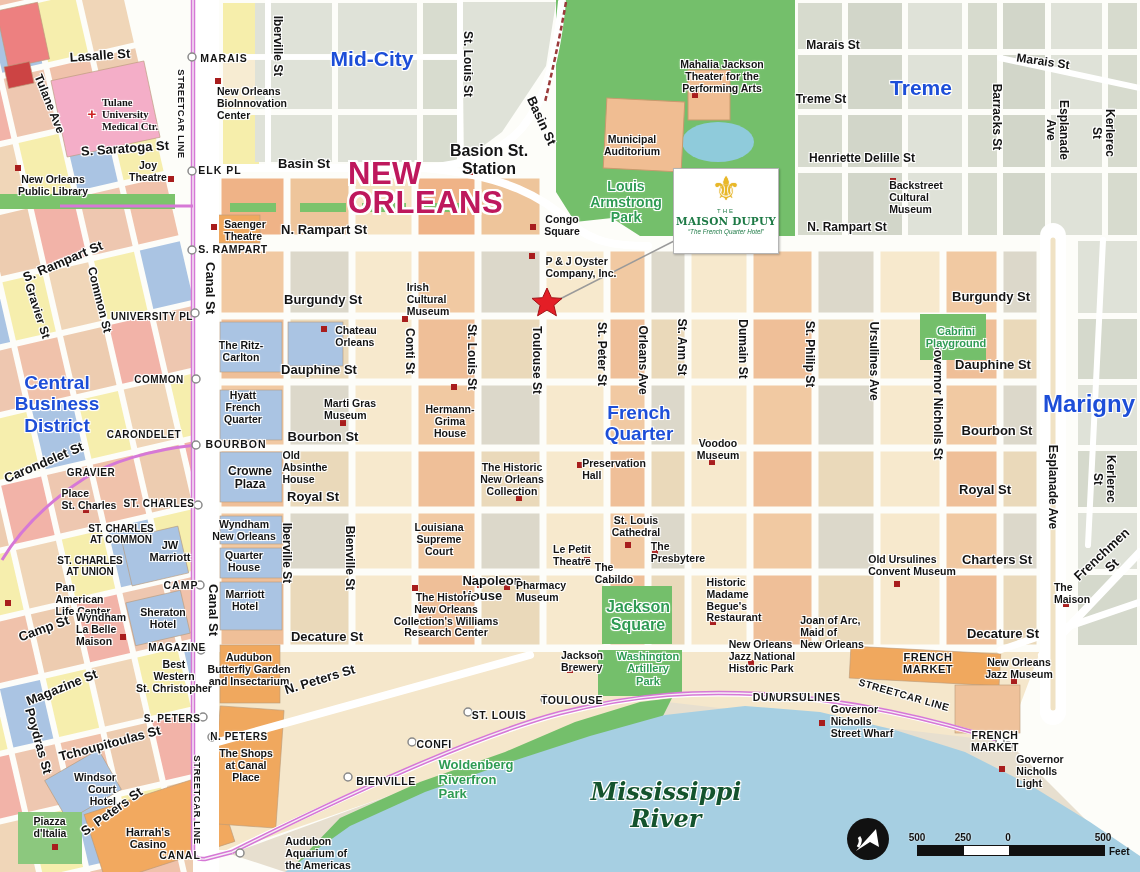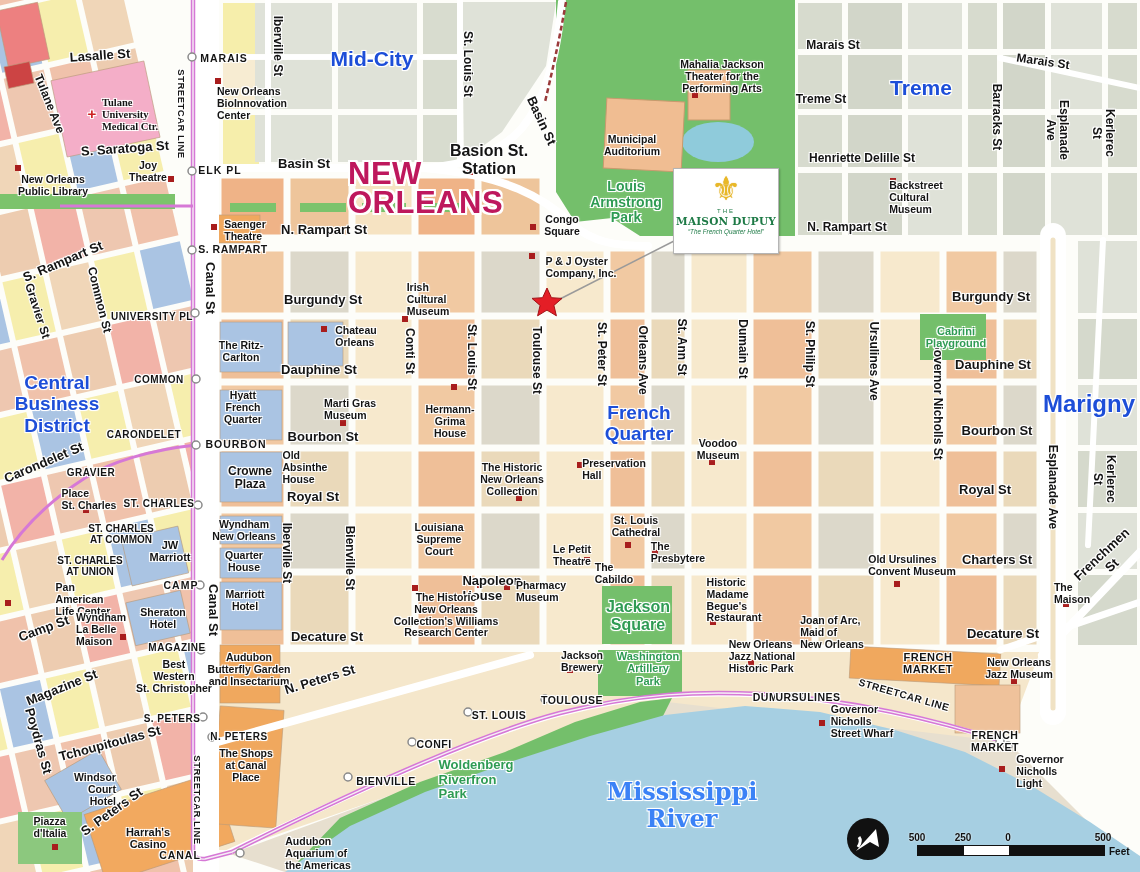--- a/index.html
+++ b/index.html
@@ -4,21 +4,21 @@
 <style>
   html,body{margin:0;padding:0;background:#ffffff;}
   #map{position:relative;width:1140px;height:872px;overflow:hidden;
        background:#fdfdf9;font-family:"Liberation Sans",sans-serif;}
   #basesvg{position:absolute;left:0;top:0;z-index:1;}
   .lbl{position:absolute;z-index:5;font-weight:bold;color:#141414;line-height:1.12;
        white-space:pre-line;text-align:center;pointer-events:none;
        text-shadow:-1px -1px 0 #fff,1px -1px 0 #fff,-1px 1px 0 #fff,1px 1px 0 #fff,0 0 3px #fff;}
   .lbl.green{color:#2e9b53;}
   .lbl.red{color:#cc2222;}
-  .lbl.river{color:#3b82f6;font-family:"DejaVu Serif",serif;margin-left:16px;}
+  .lbl.river{color:#14532d;font-family:"DejaVu Serif",serif;font-style:italic;}
   .lbl.area{color:#1d4ed8;}
   #city-title{position:absolute;left:348px;top:160px;z-index:6;font-weight:900;
        font-size:31px;line-height:0.92;letter-spacing:0.5px;color:#be185d;
        text-shadow:-2px 0 0 #fff,2px 0 0 #fff,0 -2px 0 #fff,0 2px 0 #fff,
                    -2px -2px 0 #fff,2px 2px 0 #fff,-2px 2px 0 #fff,2px -2px 0 #fff;}
   #logo-card{position:absolute;left:673px;top:168px;width:104px;height:84px;z-index:7;
        background:#fff;border:1px solid #b5b5b5;box-shadow:1px 1px 2px rgba(0,0,0,.25);
        text-align:center;line-height:1;}
   #logo-card .fleur{display:block;margin-top:2px;font-size:33px;line-height:36px;color:#e9b827;
        text-shadow:0 0 1px #d9a51a;}

